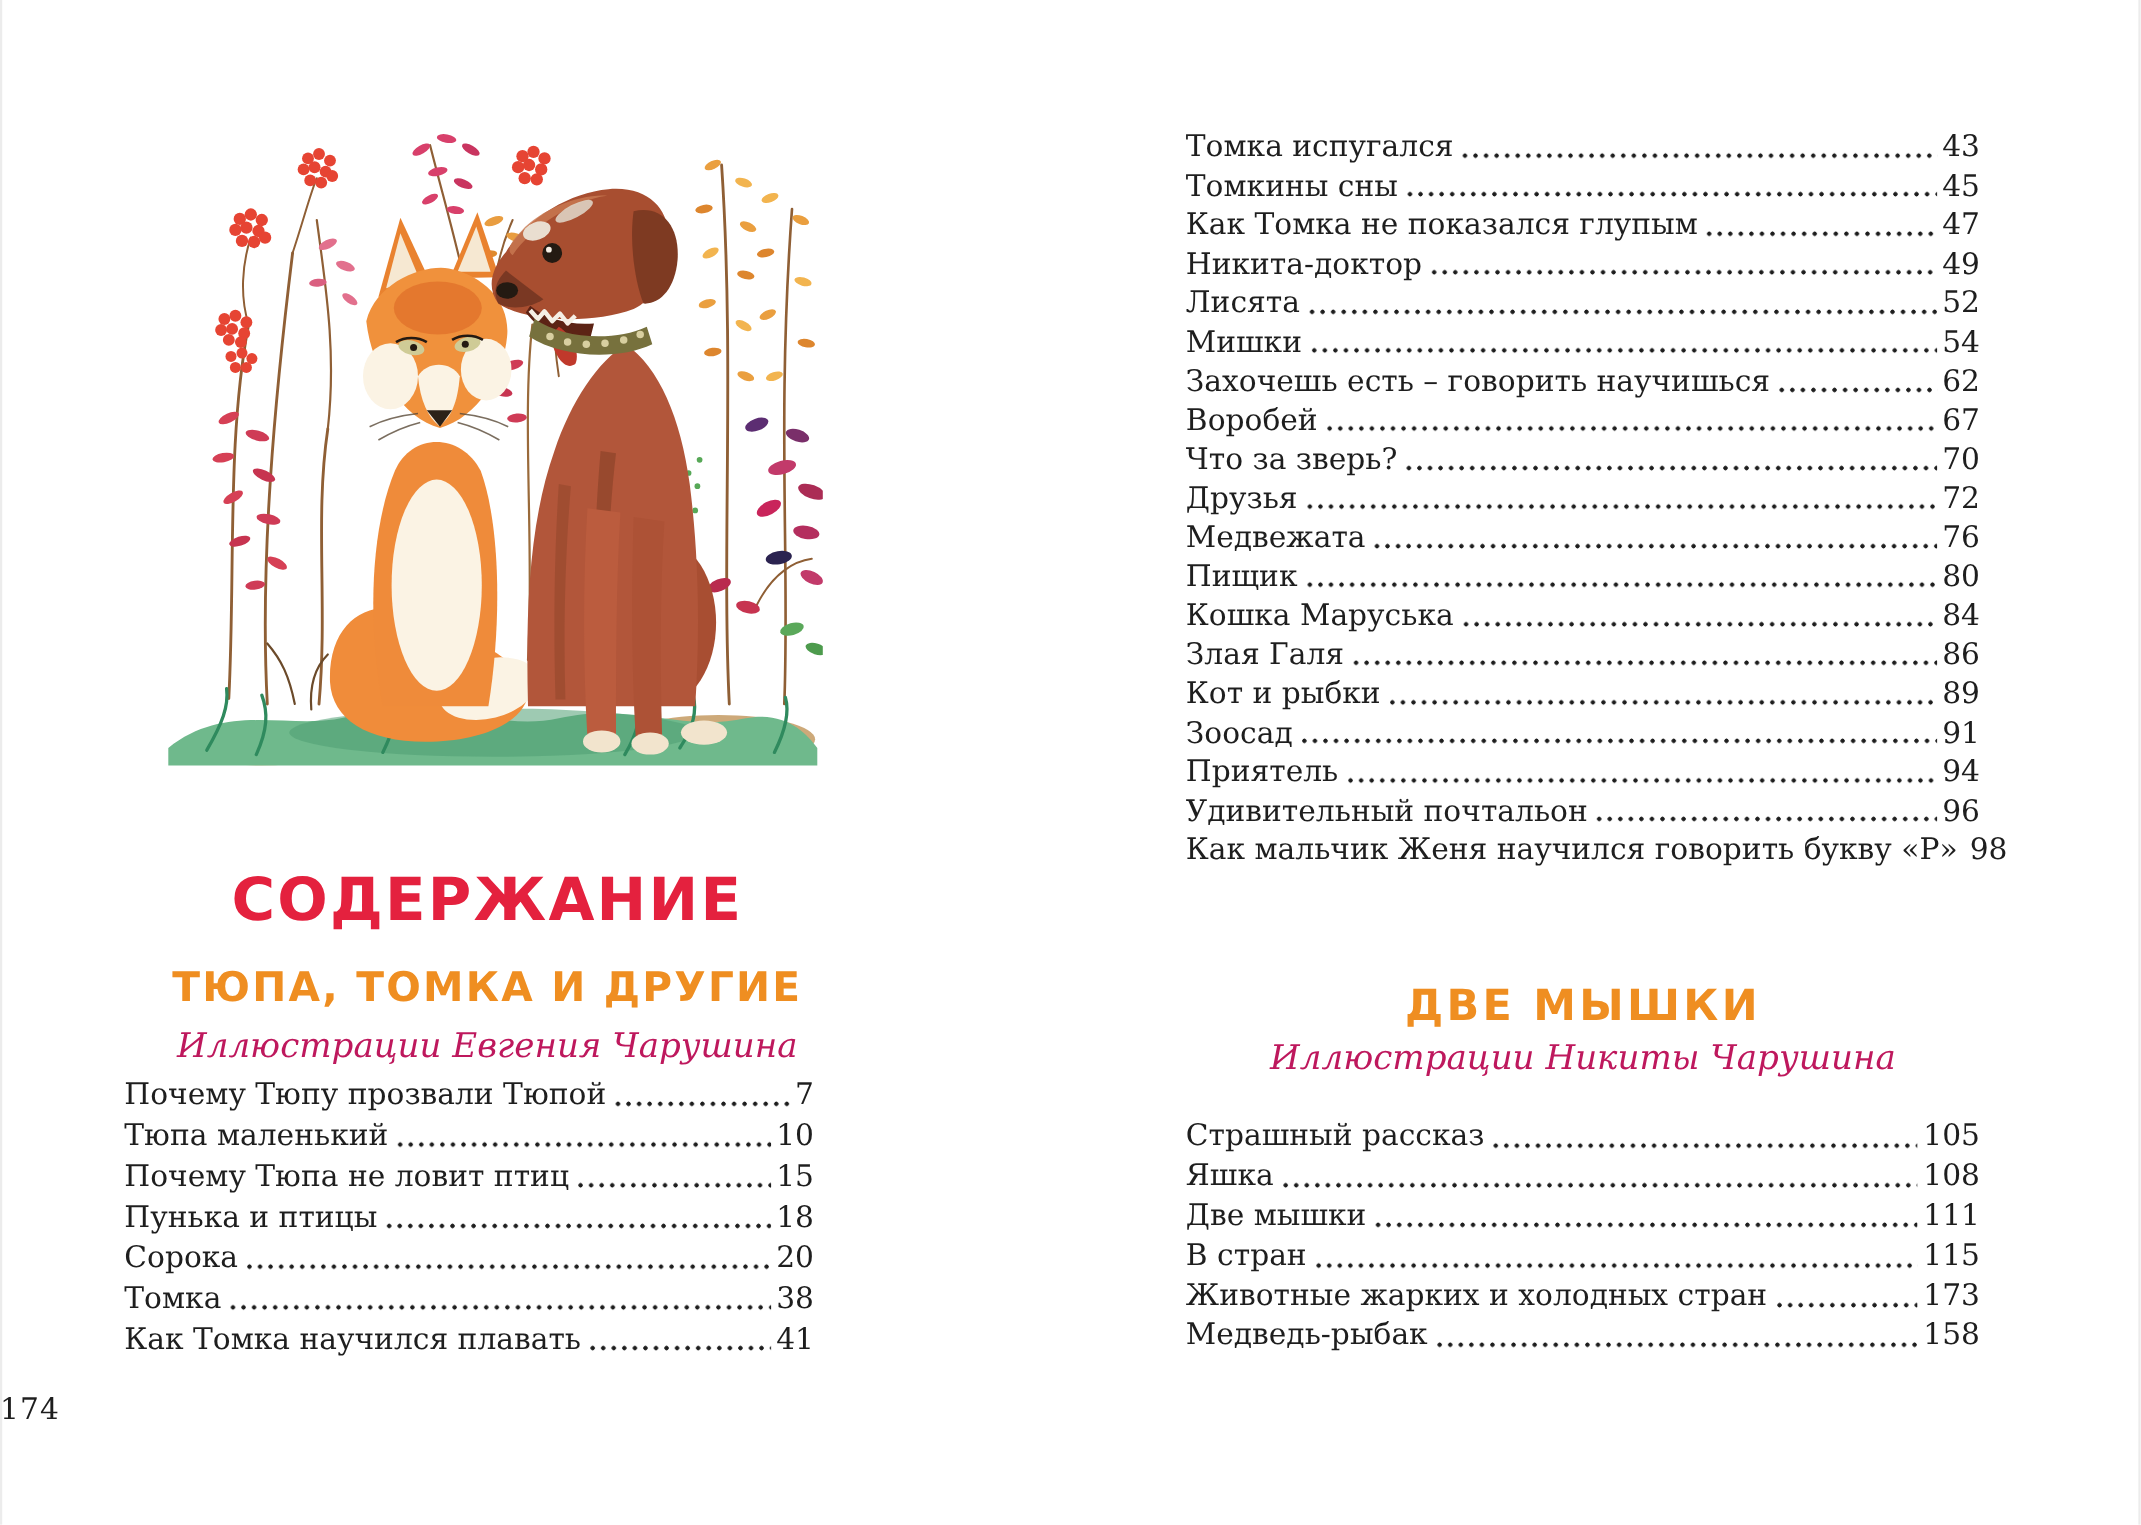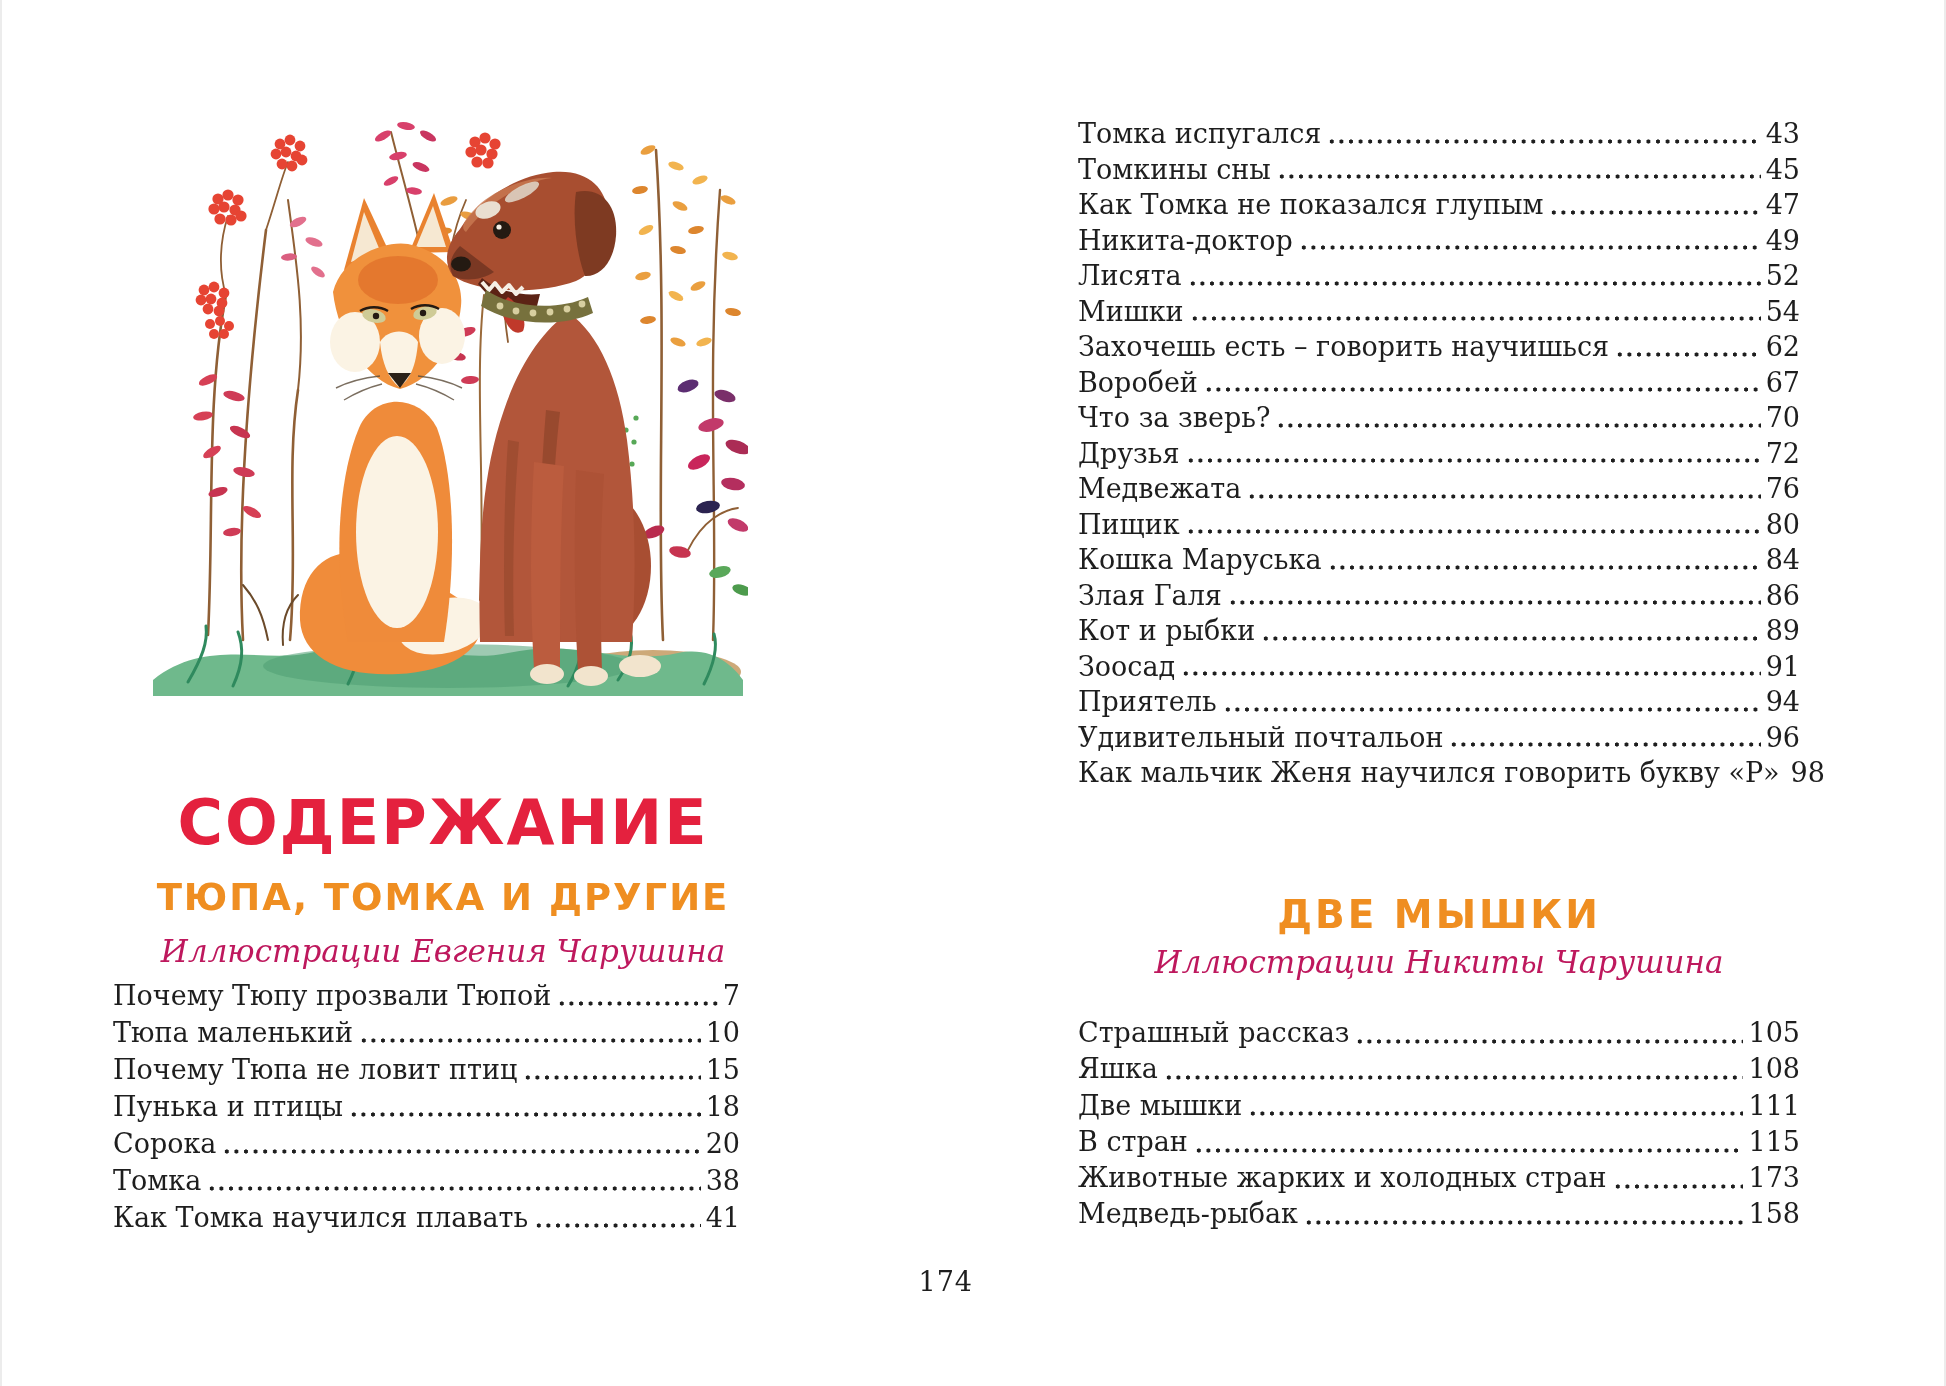--- a/index.html
+++ b/index.html
@@ -14,21 +14,21 @@
     font-family:"DejaVu Serif","Liberation Serif",serif;color:var(--text_ink);
   }
   .book-edge{position:absolute;top:0;bottom:0;width:2px;background:#ececec;}
   .edge-left{left:0;} .edge-right{right:0;}
 
   
   .display{
     font-family:"DejaVu Sans","Liberation Sans",sans-serif;
     font-weight:800;text-align:center;white-space:nowrap;
   }
-  #toc-title{position:absolute;left:113px;top:786px;width:660px;font-size:62px;letter-spacing:2px;color:var(--title_red);}
+  #toc-title{position:absolute;left:113px;top:786px;width:660px;font-size:54px;letter-spacing:2px;color:var(--title_red);}
   #section1-title{position:absolute;left:113px;top:876px;width:660px;font-size:37px;letter-spacing:2px;color:var(--section_orange);}
   #section2-title{position:absolute;left:1078px;top:892px;width:722px;font-size:39px;letter-spacing:3px;color:var(--section_orange);}
   .subtitle{
     position:absolute;text-align:center;font-style:italic;font-size:31px;color:#be185d;white-space:nowrap;
   }
   #section1-sub{left:113px;top:933px;width:660px;}
   #section2-sub{left:1078px;top:944px;width:722px;}
 
   
   .toc{position:absolute;font-size:27px;}
@@ -38,21 +38,21 @@
   .toc-row{display:flex;line-height:var(--rh);}
   .entry-title{white-space:nowrap;}
   .entry-page{white-space:nowrap;text-align:right;}
   .dots{
     flex:1;align-self:stretch;margin:0 5px 0 6px;
     background-image:radial-gradient(circle,#1d1d1d 1.7px,transparent 2.15px);
     background-repeat:repeat-x;
     background-position:left bottom 8px;
     background-size:9.6px 4.6px;
   }
-  #folio{position:absolute;left:0;top:1266px;width:973px;text-align:right;font-size:27px;letter-spacing:1px;}
+  #folio{position:absolute;left:0;top:1266px;width:973px;text-align:left;font-size:27px;letter-spacing:1px;}
 
   
   #illu{position:absolute;left:148px;top:80px;width:600px;height:622px;}
 </style>
 </head>
 <body>
 
 <div class="book-edge edge-left"></div>
 <div class="book-edge edge-right"></div>
 

